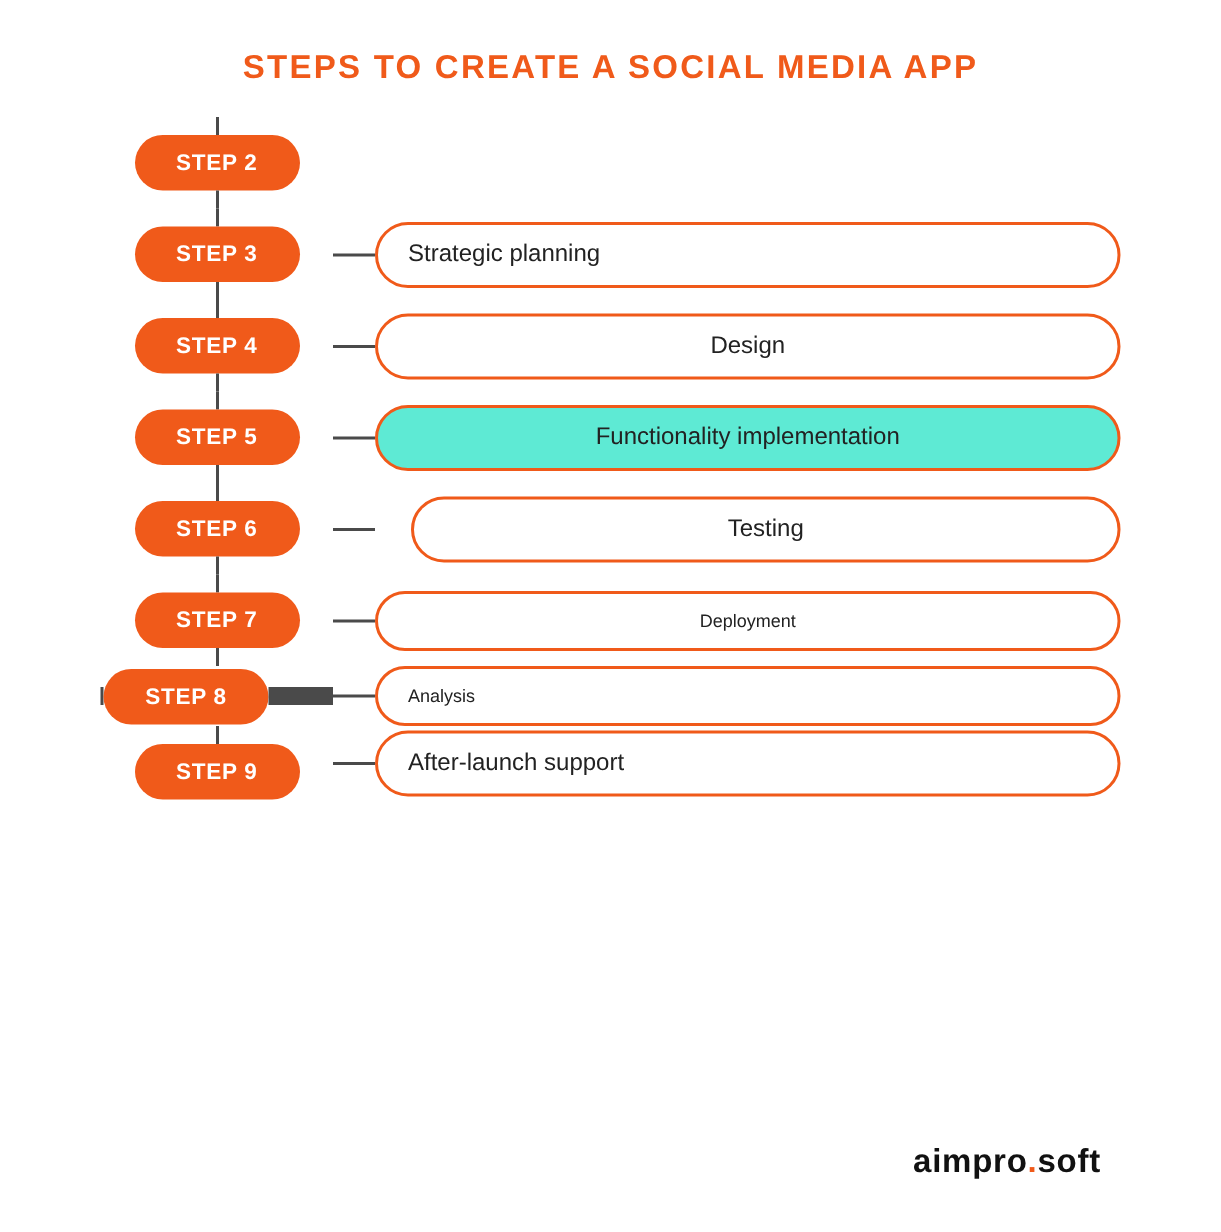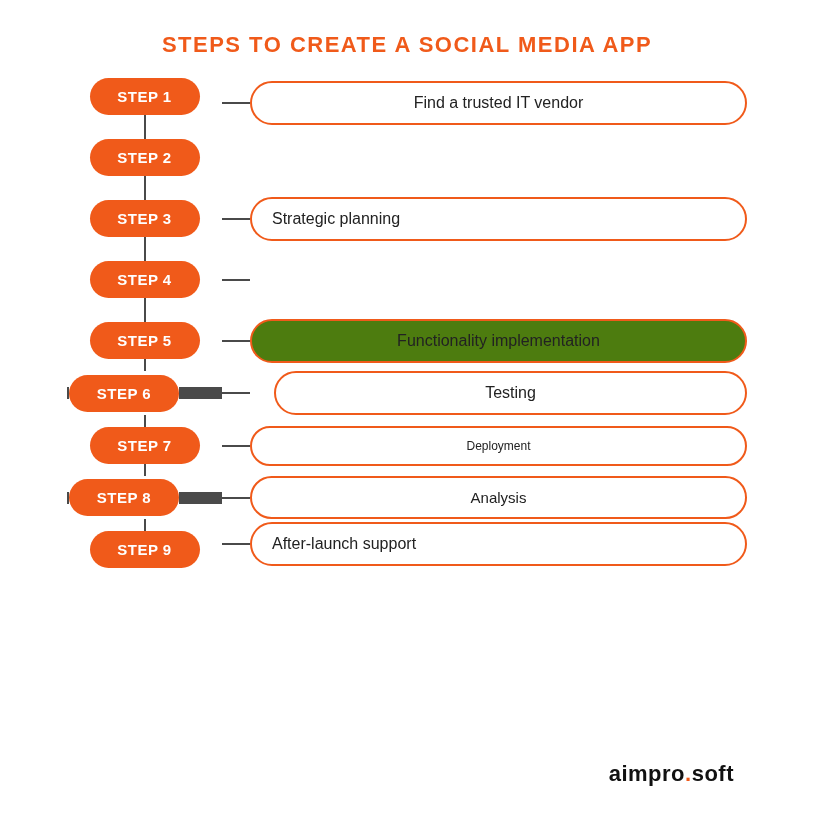--- a/index.html
+++ b/index.html
@@ -55,31 +55,20 @@
     }
   </style>
 </head>
 <body>
 
 <div class="page-title">STEPS TO CREATE A SOCIAL MEDIA APP</div>
 
 <div class="steps-outer" id="steps-outer">
     <div style="display: flex; flex-direction: row; align-items: stretch; width: 100%;">
       <div style="display: flex; flex-direction: column; align-items: center; width: 155px; flex-shrink: 0;">
-        <div style="height: 0px;"></div>
-        <div style="background: rgb(240, 90, 26); color: rgb(255, 255, 255); font-weight: 900; font-size: 15px; padding: 10px 22px; border-radius: 30px; text-align: center; min-width: 110px; letter-spacing: 0.5px; white-space: nowrap;">STEP 1</div>
-        <div style="width: 2px; flex: 1 1 0%; min-height: 12px; background: rgb(74, 74, 74);"></div>
-      </div>
-      <div style="display: flex; align-items: center; flex: 1 1 0%; padding-bottom: 0px;">
-        <div style="width: 28px; height: 2px; background: rgb(74, 74, 74); flex-shrink: 0;"></div>
-        <div style="border: 2px solid rgb(240, 90, 26); border-radius: 30px; padding: 11px 20px; font-size: 16px; font-weight: 500; color: rgb(34, 34, 34); text-align: center; flex: 1 1 0%; background: rgb(255, 255, 255);">Find a trusted IT vendor</div>
-      </div>
-    </div>
-    <div style="display: flex; flex-direction: row; align-items: stretch; width: 100%;">
-      <div style="display: flex; flex-direction: column; align-items: center; width: 155px; flex-shrink: 0;">
         <div style="width: 2px; height: 12px; background: rgb(74, 74, 74);"></div>
         <div style="background: rgb(240, 90, 26); color: rgb(255, 255, 255); font-weight: 900; font-size: 15px; padding: 10px 22px; border-radius: 30px; text-align: center; min-width: 110px; letter-spacing: 0.5px; white-space: nowrap;">STEP 2</div>
         <div style="width: 2px; flex: 1 1 0%; min-height: 12px; background: rgb(74, 74, 74);"></div>
       </div>
     </div>
     <div style="display: flex; flex-direction: row; align-items: stretch; width: 100%;">
       <div style="display: flex; flex-direction: column; align-items: center; width: 155px; flex-shrink: 0;">
         <div style="width: 2px; height: 12px; background: rgb(74, 74, 74);"></div>
         <div style="background: rgb(240, 90, 26); color: rgb(255, 255, 255); font-weight: 900; font-size: 15px; padding: 10px 22px; border-radius: 30px; text-align: center; min-width: 110px; letter-spacing: 0.5px; white-space: nowrap;">STEP 3</div>
         <div style="width: 2px; flex: 1 1 0%; min-height: 12px; background: rgb(74, 74, 74);"></div>
@@ -90,35 +79,36 @@
       </div>
     </div>
     <div style="display: flex; flex-direction: row; align-items: stretch; width: 100%;">
       <div style="display: flex; flex-direction: column; align-items: center; width: 155px; flex-shrink: 0;">
         <div style="width: 2px; height: 12px; background: rgb(74, 74, 74);"></div>
         <div style="background: rgb(240, 90, 26); color: rgb(255, 255, 255); font-weight: 900; font-size: 15px; padding: 10px 22px; border-radius: 30px; text-align: center; min-width: 110px; letter-spacing: 0.5px; white-space: nowrap;">STEP 4</div>
         <div style="width: 2px; flex: 1 1 0%; min-height: 12px; background: rgb(74, 74, 74);"></div>
       </div>
       <div style="display: flex; align-items: center; flex: 1 1 0%; padding-bottom: 0px;">
         <div style="width: 28px; height: 2px; background: rgb(74, 74, 74); flex-shrink: 0;"></div>
+        <div style="border: 2px solid rgb(240, 90, 26); border-radius: 30px; padding: 11px 20px; font-size: 16px; font-weight: 500; color: rgb(34, 34, 34); text-align: center; flex: 1 1 0%; background: rgb(255, 255, 255);">Design</div>
       </div>
     </div>
     <div style="display: flex; flex-direction: row; align-items: stretch; width: 100%;">
       <div style="display: flex; flex-direction: column; align-items: center; width: 155px; flex-shrink: 0;">
         <div style="width: 2px; height: 12px; background: rgb(74, 74, 74);"></div>
         <div style="background: rgb(240, 90, 26); color: rgb(255, 255, 255); font-weight: 900; font-size: 15px; padding: 10px 22px; border-radius: 30px; text-align: center; min-width: 110px; letter-spacing: 0.5px; white-space: nowrap;">STEP 5</div>
         <div style="width: 2px; flex: 1 1 0%; min-height: 12px; background: rgb(74, 74, 74);"></div>
       </div>
       <div style="display: flex; align-items: center; flex: 1 1 0%; padding-bottom: 0px;">
         <div style="width: 28px; height: 2px; background: rgb(74, 74, 74); flex-shrink: 0;"></div>
-        <div style="border: 2px solid rgb(240, 90, 26); border-radius: 30px; padding: 11px 20px; font-size: 16px; font-weight: 500; color: rgb(34, 34, 34); text-align: center; flex: 1 1 0%; background: #4d7c0f;">Functionality implementation</div>
+        <div style="border: 2px solid rgb(240, 90, 26); border-radius: 30px; padding: 11px 20px; font-size: 16px; font-weight: 500; color: rgb(34, 34, 34); text-align: center; flex: 1 1 0%; background: #5eead4;">Functionality implementation</div>
       </div>
     </div>
     <div style="display: flex; flex-direction: row; align-items: stretch; width: 100%;">
-      <div style="display: flex; flex-direction: row; align-items: center; width: 155px; flex-shrink: 0;">
+      <div style="display: flex; flex-direction: column; align-items: center; width: 155px; flex-shrink: 0;">
         <div style="width: 2px; height: 12px; background: rgb(74, 74, 74);"></div>
         <div style="background: rgb(240, 90, 26); color: rgb(255, 255, 255); font-weight: 900; font-size: 15px; padding: 10px 22px; border-radius: 30px; text-align: center; min-width: 110px; letter-spacing: 0.5px; white-space: nowrap;">STEP 6</div>
         <div style="width: 2px; flex: 1 1 0%; min-height: 12px; background: rgb(74, 74, 74);"></div>
       </div>
       <div style="display: flex; align-items: center; flex: 1 1 0%; padding-bottom: 0px; gap: 24px;">
         <div style="width: 28px; height: 2px; background: rgb(74, 74, 74); flex-shrink: 0;"></div>
         <div style="border: 2px solid rgb(240, 90, 26); border-radius: 30px; padding: 11px 20px; font-size: 16px; font-weight: 500; color: rgb(34, 34, 34); text-align: center; flex: 1 1 0%; background: rgb(255, 255, 255);">Testing</div>
       </div>
     </div>
     <div style="display: flex; flex-direction: row; align-items: stretch; width: 100%;">
@@ -133,21 +123,21 @@
       </div>
     </div>
     <div style="display: flex; flex-direction: row; align-items: stretch; width: 100%;">
       <div style="display: flex; flex-direction: row; align-items: center; width: 155px; flex-shrink: 0;">
         <div style="width: 2px; height: 12px; background: rgb(74, 74, 74);"></div>
         <div style="background: rgb(240, 90, 26); color: rgb(255, 255, 255); font-weight: 900; font-size: 15px; padding: 10px 22px; border-radius: 30px; text-align: center; min-width: 110px; letter-spacing: 0.5px; white-space: nowrap;">STEP 8</div>
         <div style="width: 2px; flex: 1 1 0%; min-height: 12px; background: rgb(74, 74, 74);"></div>
       </div>
       <div style="display: flex; align-items: center; flex: 1 1 0%; padding-bottom: 0px;">
         <div style="width: 28px; height: 2px; background: rgb(74, 74, 74); flex-shrink: 0;"></div>
-        <div style="border: 2px solid rgb(240, 90, 26); border-radius: 30px; padding: 11px 20px; font-size: 15px; font-weight: 500; color: rgb(34, 34, 34); text-align: center; flex: 1 1 0%; background: rgb(255, 255, 255);">Analysis</div>
+        <div style="border: 2px solid rgb(240, 90, 26); border-radius: 30px; padding: 11px 20px; font-size: 12px; font-weight: 500; color: rgb(34, 34, 34); flex: 1 1 0%; background: rgb(255, 255, 255);">Analysis</div>
       </div>
     </div>
     <div style="display: flex; flex-direction: row; align-items: stretch; width: 100%;">
       <div style="display: flex; flex-direction: column; align-items: center; width: 155px; flex-shrink: 0;">
         <div style="width: 2px; height: 12px; background: rgb(74, 74, 74);"></div>
         <div style="background: rgb(240, 90, 26); color: rgb(255, 255, 255); font-weight: 900; font-size: 15px; padding: 10px 22px; border-radius: 30px; text-align: center; min-width: 110px; letter-spacing: 0.5px; white-space: nowrap;">STEP 9</div>
         <div style="height: 0px;"></div>
       </div>
       <div style="display: flex; align-items: center; flex: 1 1 0%; padding-bottom: 0px;">
         <div style="width: 28px; height: 2px; background: rgb(74, 74, 74); flex-shrink: 0;"></div>

